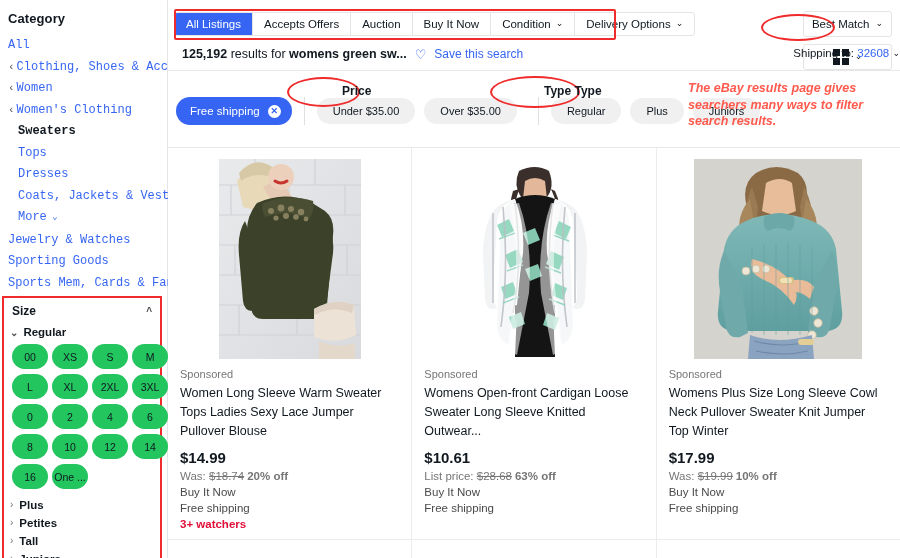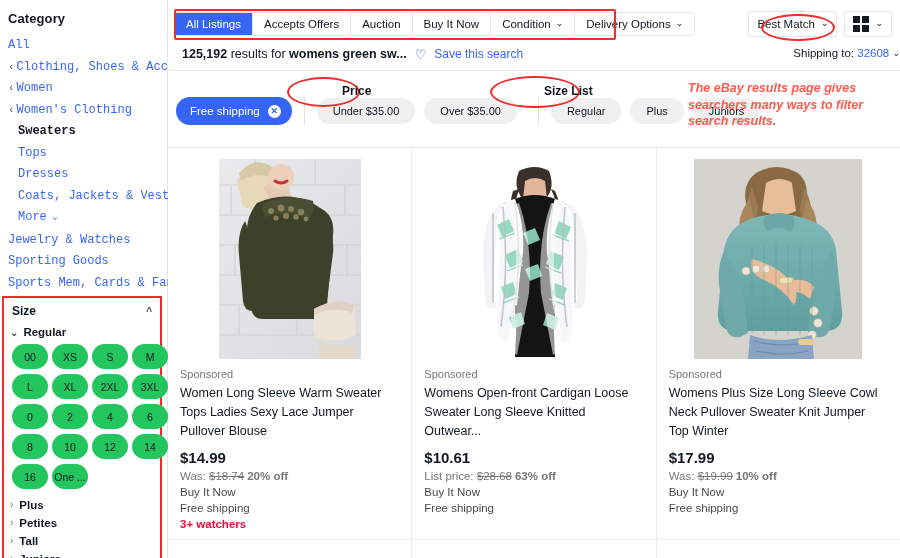--- a/index.html
+++ b/index.html
@@ -92,21 +92,21 @@
     padding: 0 11px; font-size: 11.5px; color: #111820;
     border-right: 1px solid #e5e5e5; cursor: pointer; white-space: nowrap;
   }
   .tab:last-child { border-right: none; }
   .tab.active { background: #3665f3; color: #fff; font-weight: normal; }
   .tabs-redbox {
     position: absolute; left: 174px; top: 9px; width: 442px; height: 31px;
     border: 2px solid #ef2b2b; border-radius: 2px; pointer-events: none;
   }
 
-  .sortbar { position: absolute; right: 8px; top: 11px; display: flex; gap: 7px; }
+  .sortbar { position: absolute; right: 8px; top: 11px; display: flex; gap: 7px; flex-direction: column; }
   .sort-btn {
     height: 26px; min-width: 86px; padding: 0 8px;
     border: 1px solid #e5e5e5; border-radius: 3px; background: #fff;
     display: flex; align-items: center; justify-content: center; gap: 6px;
     font-size: 11.5px; color: #111820; cursor: pointer; white-space: nowrap;
   }
   .view-btn { min-width: 46px; }
   .grid-icon { display: grid; grid-template-columns: 7px 7px; gap: 2px; }
   .grid-icon i { width: 7px; height: 7px; background: #111820; display: block; }
 
@@ -344,21 +344,21 @@
             <div class="chip">Regular</div>
             <div class="chip">Plus</div>
             <div class="chip">Juniors</div>
           </div>
       </div>
     </div>
 
     <div class="anno-label" style="left:130px; top:84px;">Price</div>
     <div class="ellipse" style="left:119px; top:77px; width:73px; height:30px;"></div>
 
-    <div class="anno-label" style="left:332px; top:84px;">Size List</div>
+    <div class="anno-label" style="left:332px; top:84px;">Type Type</div>
     <div class="ellipse" style="left:322px; top:76px; width:90px; height:32px;"></div>
 
     <div class="anno-note">The eBay results page gives searchers many ways to filter search results.</div>
 
     <div class="results" id="results">
         <div class="card">
           <div class="card-img">
             <svg width="142" height="200" viewBox="0 0 142 200">
   <rect width="142" height="200" fill="url(#brickbg)"></rect>
   <g stroke="#cfd2d6" stroke-width="1.2">

